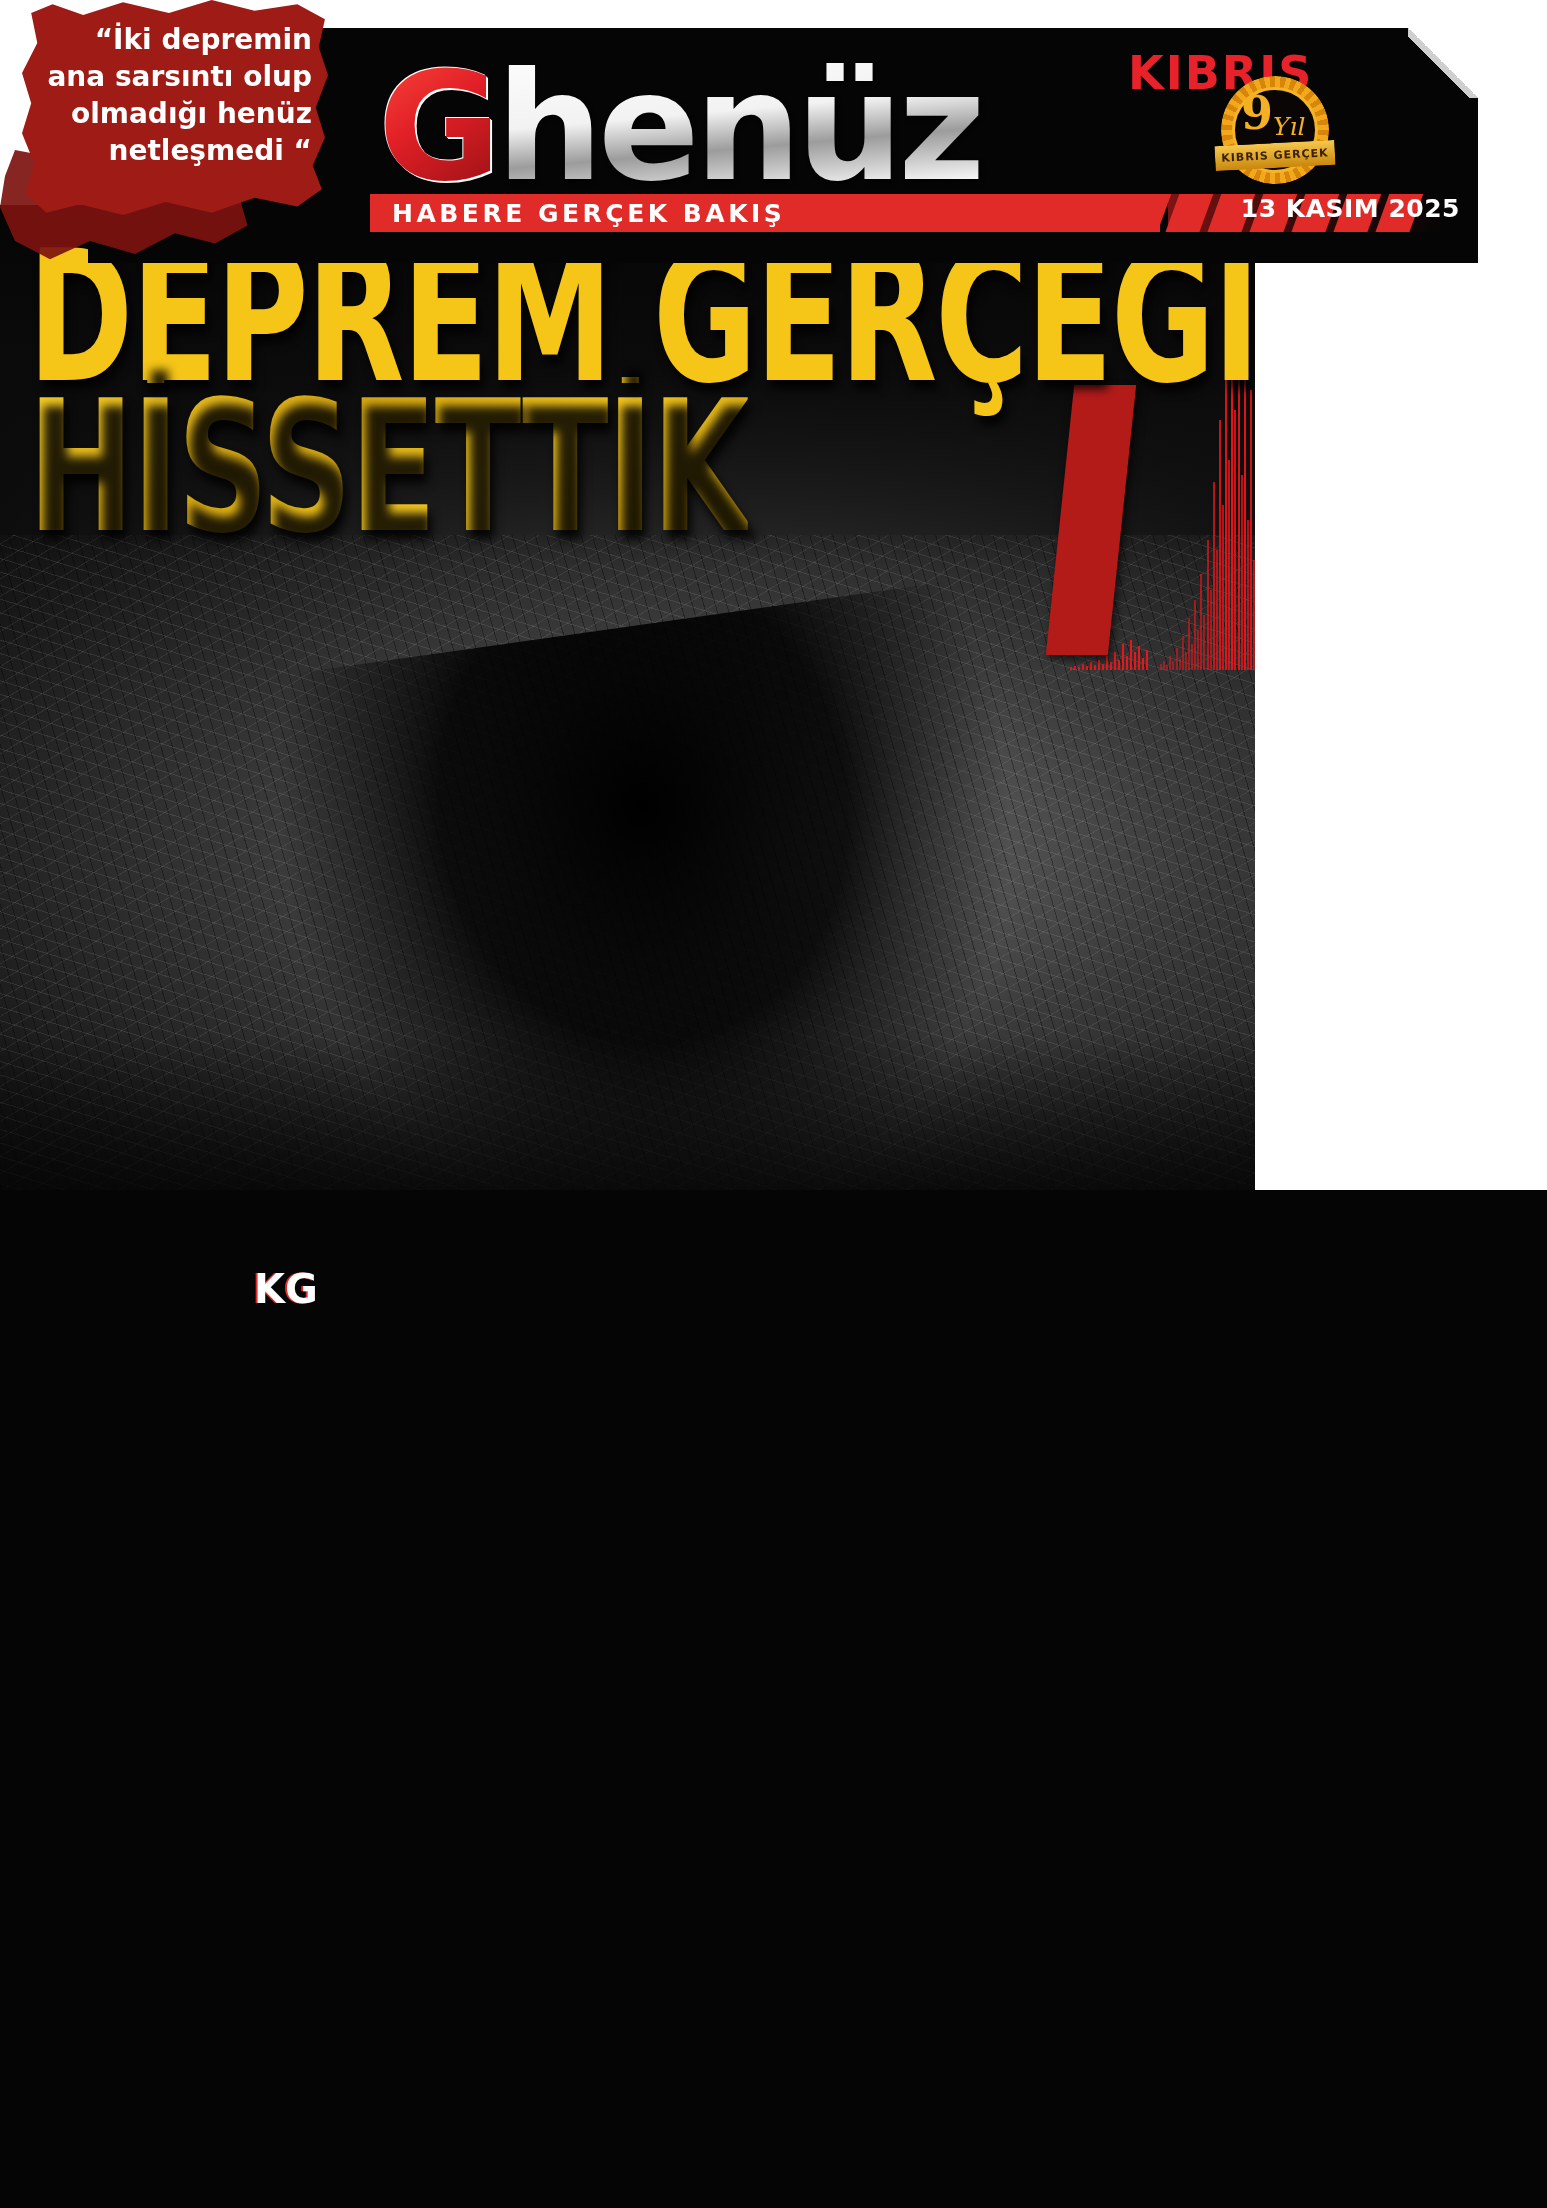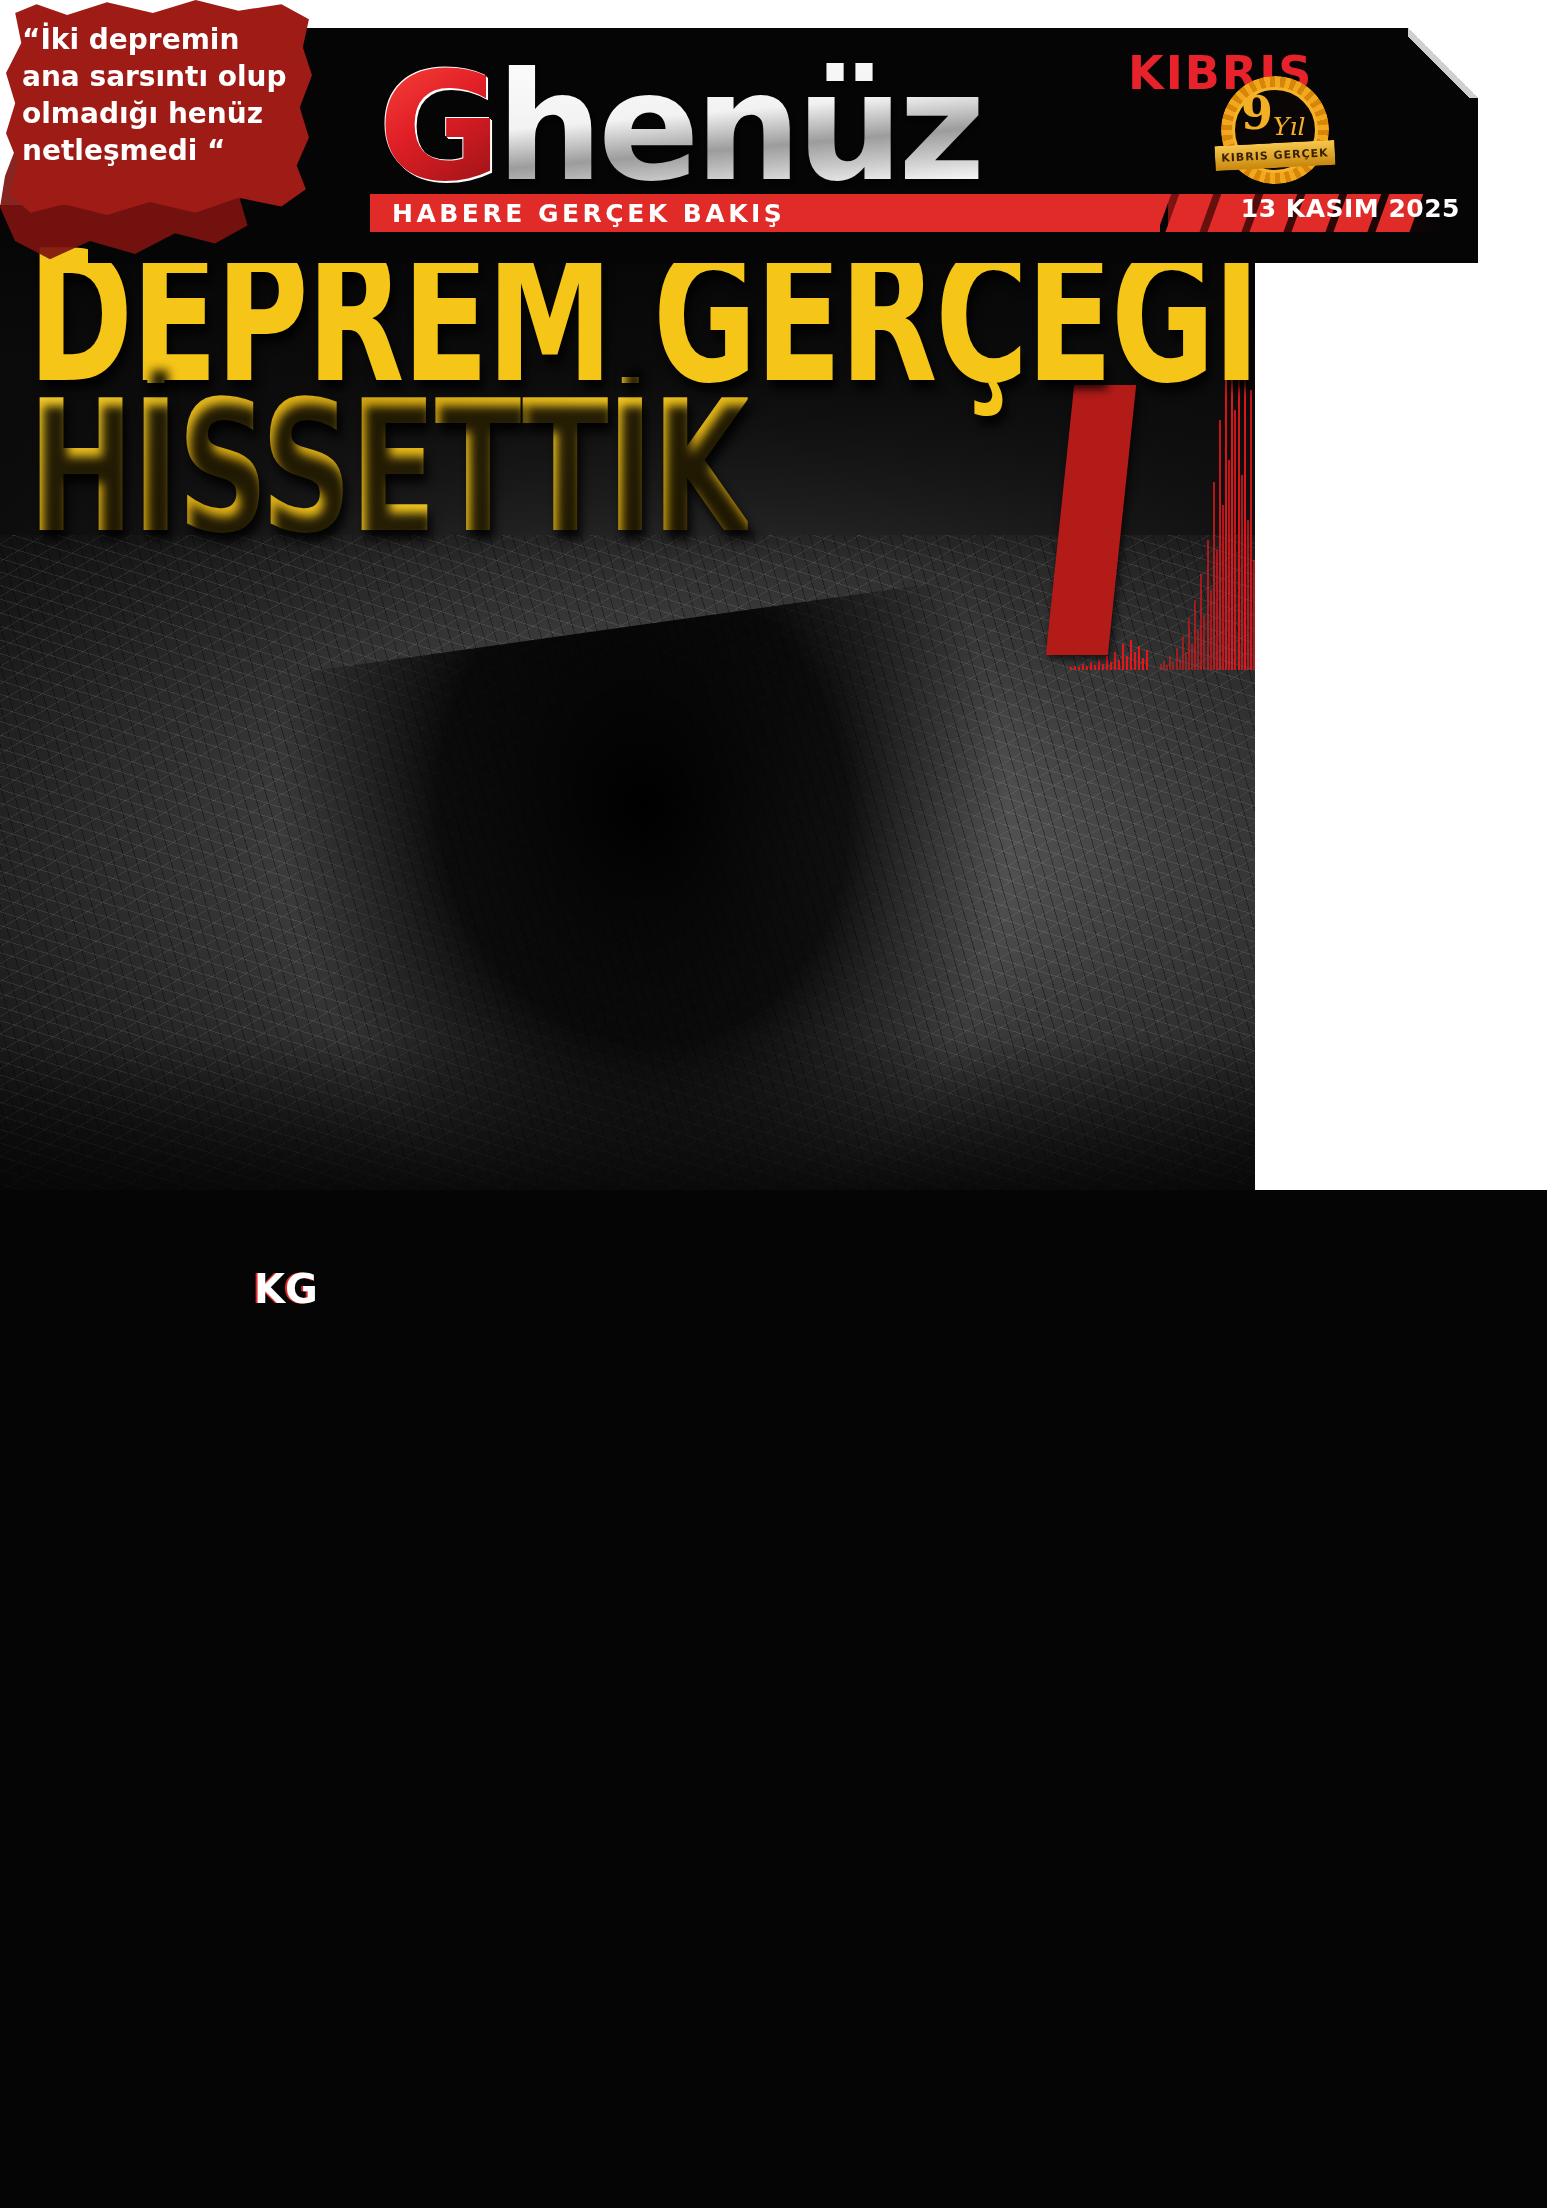--- a/index.html
+++ b/index.html
@@ -113,28 +113,28 @@
     transform:rotate(-3deg);
     clip-path:polygon(0 0,100% 0,100% 100%,0 100%);
   }
   .badge9 .ribbon span {
     font-family:"DejaVu Sans", sans-serif; font-weight:bold;
     font-size:11px; letter-spacing:1px; color:#3a2102;
   }
 
   
   .ear {
-    position:absolute; left:6px; top:0px; width:306px; height:215px;
+    position:absolute; left:22px; top:0px; width:306px; height:215px;
     background:#9e1b16;
     clip-path:polygon(3% 6%,10% 2%,20% 7%,33% 1%,48% 6%,62% 0%,76% 5%,90% 2%,99% 9%,
                       97% 22%,100% 35%,96% 50%,99% 64%,95% 77%,98% 88%,90% 96%,
                       76% 92%,62% 99%,47% 94%,33% 100%,19% 95%,8% 99%,1% 90%,
                       4% 76%,0% 62%,3% 48%,0% 34%,5% 20%);
     padding:22px 16px 0 16px;
-    text-align:left;
+    text-align:right;
   }
   .ear .q {
     color:#ffffff;
     font-family:"DejaVu Sans", sans-serif;
     font-weight:bold; font-size:28px; line-height:1.32;
   }
   .ear-splash {
     position:absolute; left:0px; top:150px; width:250px; height:130px;
     background:#7d1210;
     clip-path:polygon(6% 0,28% 8%,46% 0,64% 10%,84% 2%,100% 14%,96% 38%,

